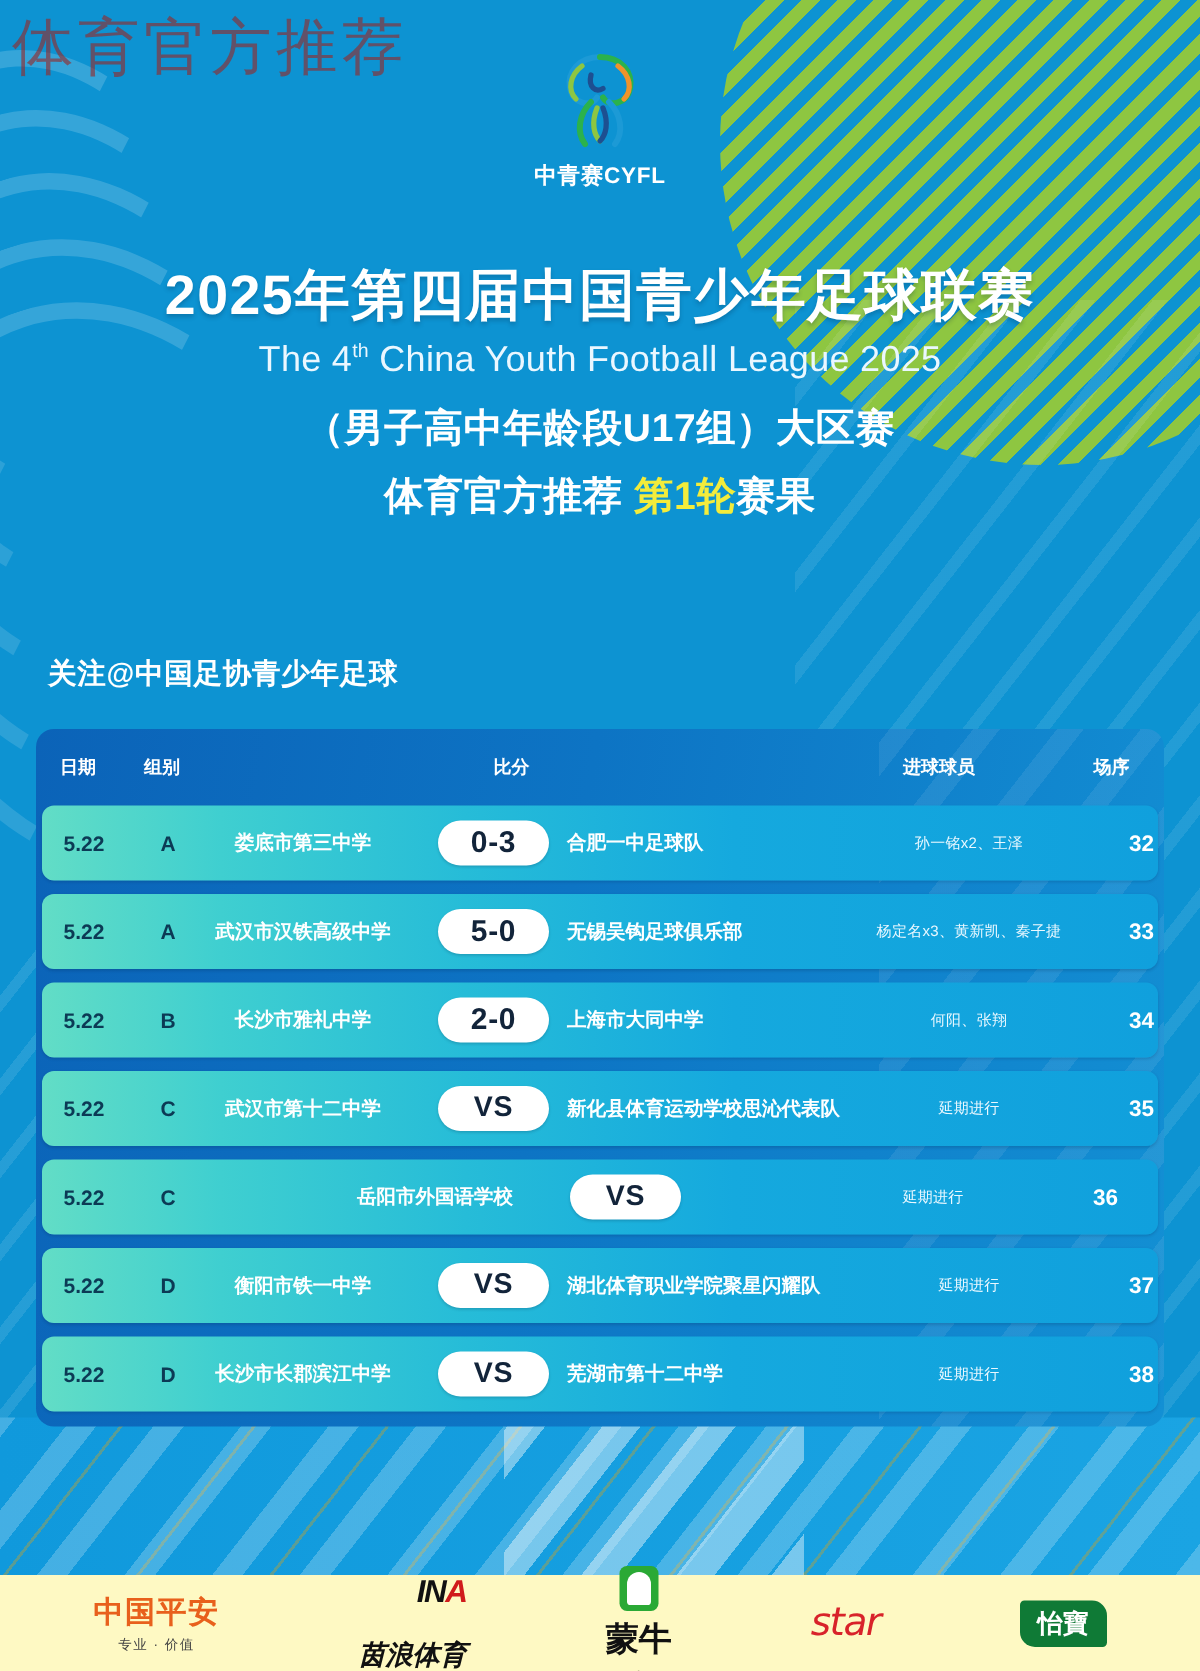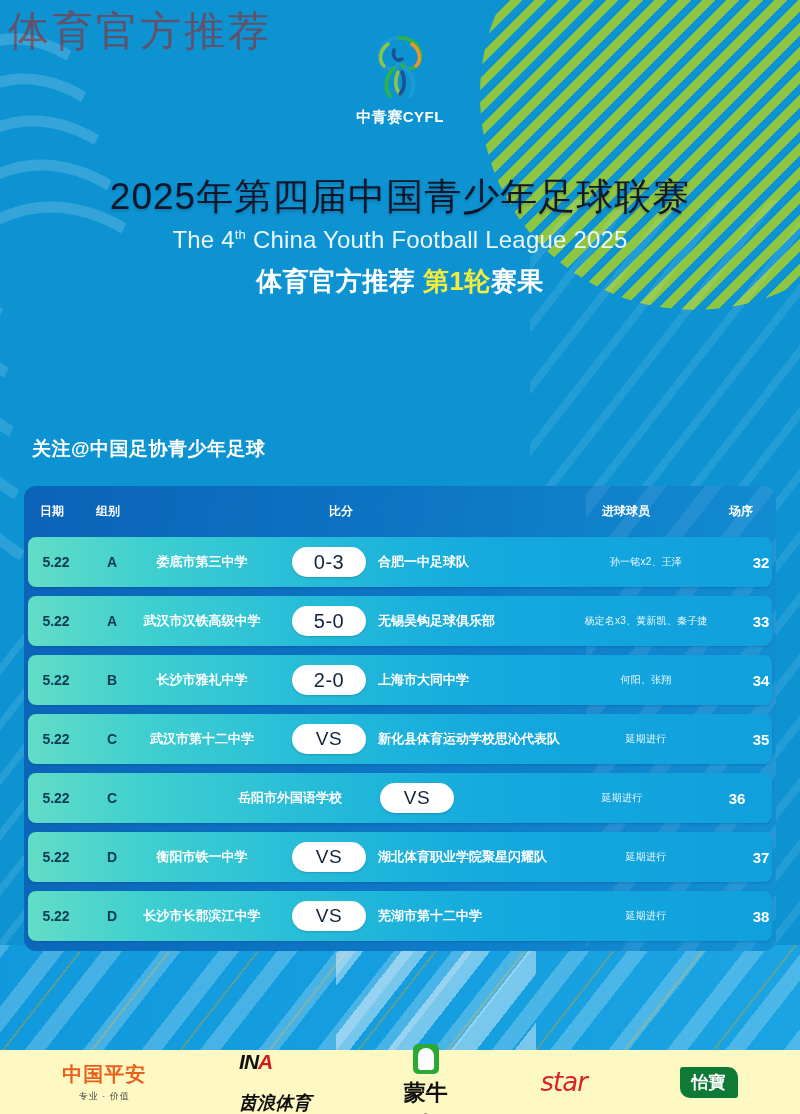--- a/index.html
+++ b/index.html
@@ -87,21 +87,21 @@
   }
   #logo-mark { width:72px; height:78px; margin:0 auto; display:block; }
   #logo-text {
     margin-top:2px; color:#fff; font-weight:bold; font-size:15px;
     letter-spacing:.5px;
   }
 
   
   #titles { position:absolute; top:176px; left:0; right:0; text-align:center; z-index:5; }
   #title-cn {
-    font-size:37px; font-weight:normal; color:#0f172a;
+    font-size:37px; font-weight:bold; color:#ffffff;
     letter-spacing:1px; line-height:1.15;
     text-shadow:0 2px 3px rgba(0,40,70,.25);
   }
   #title-en {
     margin-top:7px; font-size:24px; color:#eaf7ff; font-weight:500;
     letter-spacing:.2px;
   }
   #title-en sup { font-size:13px; vertical-align:super; }
   #title-group {
     margin-top:14px; font-size:26px; font-weight:bold; color:#ffffff;
@@ -161,41 +161,41 @@
     width:152px; text-align:center; padding-right:28px;
     color:#ffffff; font-size:13px; font-weight:bold; white-space:nowrap;
   }
   .team-away {
     width:200px; text-align:left; padding-left:12px;
     color:#ffffff; font-size:13px; font-weight:bold; white-space:nowrap;
   }
   .score-pill {
     min-width:74px; height:30px; border-radius:15px; background:#ffffff;
     display:flex; align-items:center; justify-content:center;
-    color:#12243a; font-size:20px; font-weight:normal; letter-spacing:.5px;
+    color:#12243a; font-size:20px; font-weight:bold; letter-spacing:.5px;
     box-shadow:0 1px 2px rgba(0,30,60,.2);
     flex:none;
   }
   .score-pill.vs { font-size:19px; }
 
   
   #sponsors {
     position:absolute; left:0; right:0; bottom:0; height:64px;
     background:#fef9c3; display:flex; align-items:center;
     justify-content:space-around; padding:0 16px; z-index:6;
   }
   .sponsor { display:flex; flex-direction:column; align-items:center; justify-content:center; }
 
   .sp-pingan .main {
     color:#e8601c; font-size:20px; font-weight:bold; letter-spacing:1px;
     font-family:"DejaVu Sans","Liberation Sans",sans-serif;
   }
   .sp-pingan .sub { color:#444; font-size:9px; margin-top:2px; letter-spacing:1px; }
 
-  .sp-ina { display:flex; align-items:flex-start; gap:17px; }
+  .sp-ina { display:flex; align-items:flex-end; gap:17px; }
   .sp-ina .mark {
     color:#111; font-size:21px; font-weight:bold; font-style:italic;
     letter-spacing:-1px;
   }
   .sp-ina .mark .r { color:#d01b1b; }
   .sp-ina .cn { color:#111; font-size:18px; font-weight:bold; font-style:italic; }
 
   .sp-mengniu { display:flex; align-items:center; gap:4px; }
   .sp-mengniu .blk {
     width:26px; height:30px; background:#2aa935; border-radius:5px;
@@ -251,20 +251,21 @@
     </g>
   </svg>
   <div id="logo-text">中青赛CYFL</div>
 </div>
 
 <div id="titles">
   <div id="title-cn">2025年第四届中国青少年足球联赛</div>
   <div id="title-en">
     <span>The 4</span><sup>th</sup><span> China Youth Football League 2025</span>
   </div>
+  <div id="title-group">（男子高中年龄段U17组）大区赛</div>
   <div id="title-round">
     <span>体育官方推荐 </span><span class="hl">第1轮</span><span>赛果</span>
   </div>
 </div>
 
 <div id="follow">关注@中国足协青少年足球</div>
 
 <div id="table-card">
   <div class="thead">
     <div class="c-date">日期</div>

